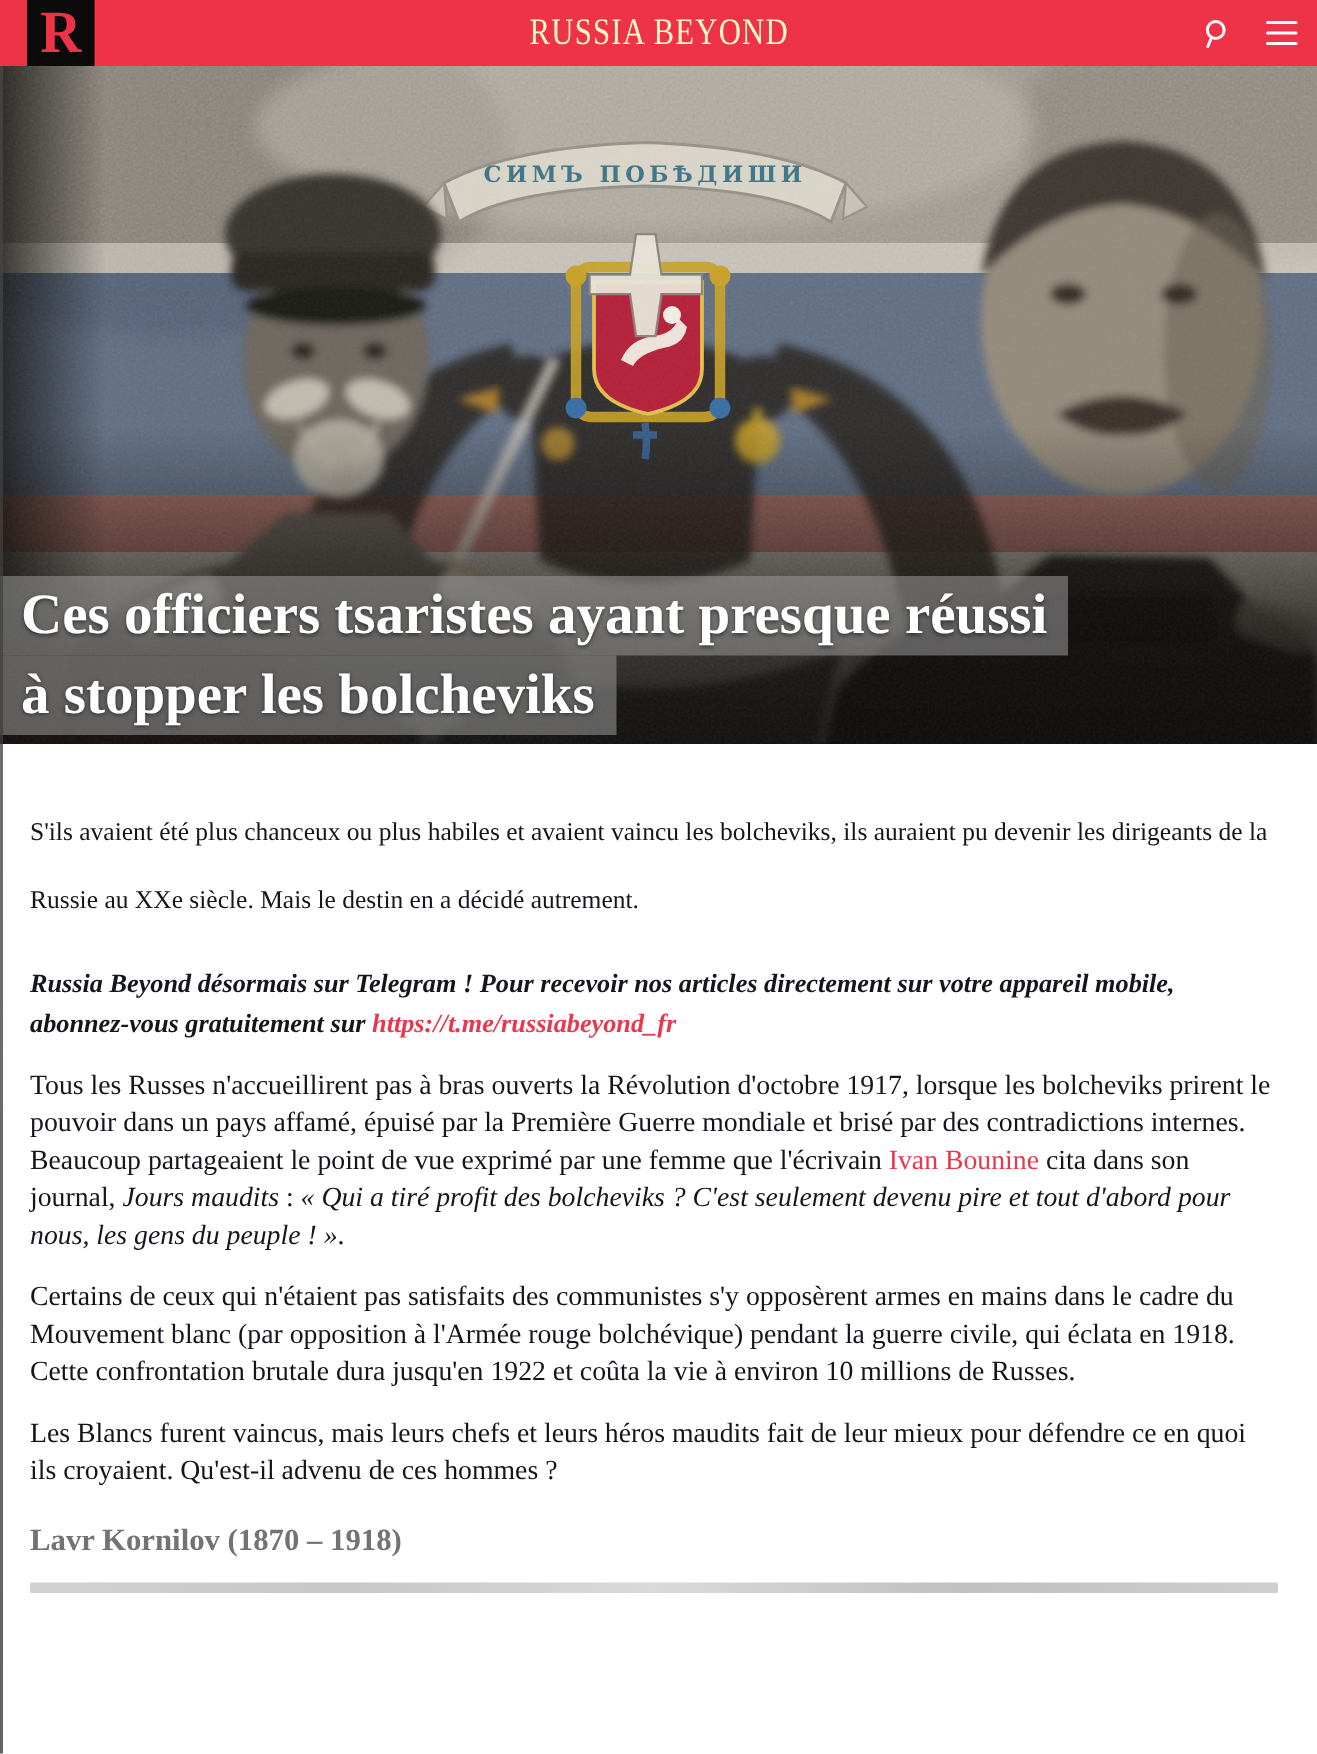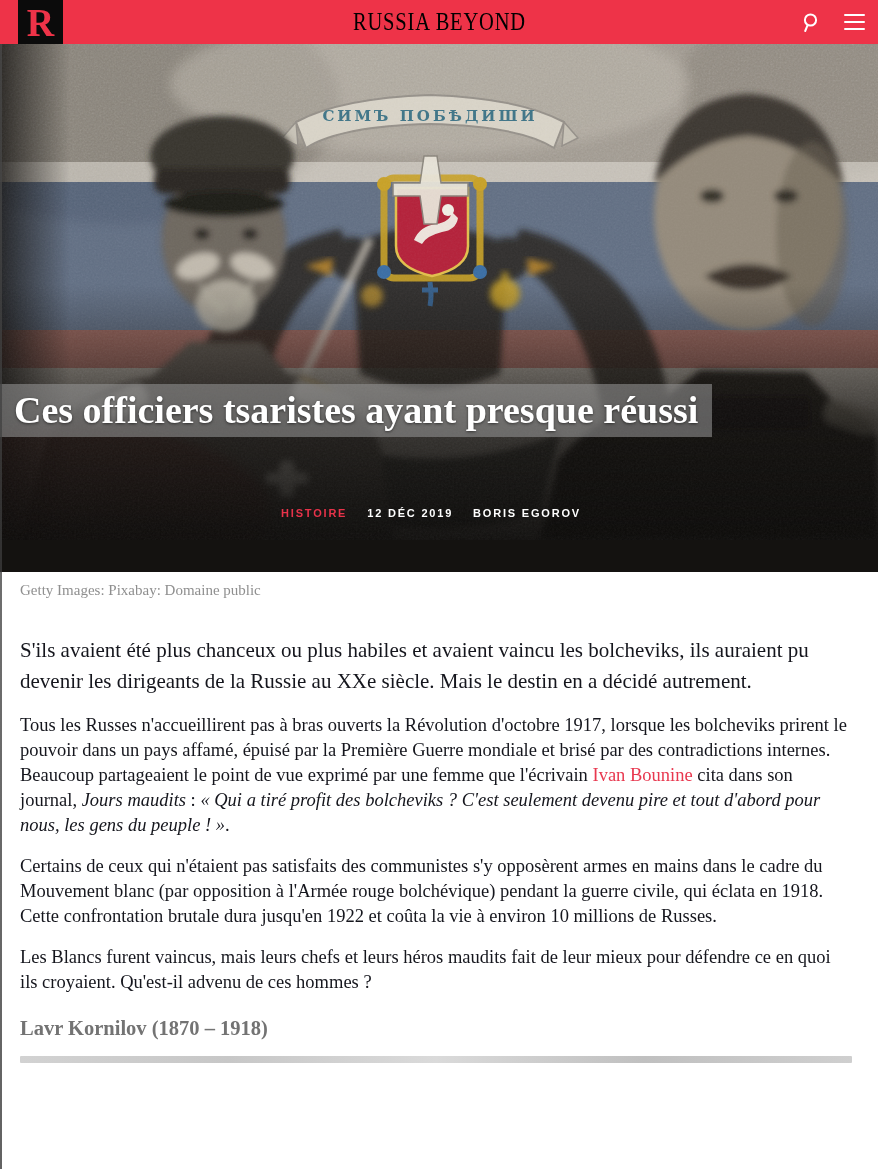--- a/index.html
+++ b/index.html
@@ -10,48 +10,48 @@
   .edge-line { position:absolute; left:0; top:44px; bottom:0; width:2px;
     background:linear-gradient(#4a4a4a,#2e2e2e); opacity:.75; z-index:50; }
 
   
   .topbar { position:relative; height:44px; background:#ee3348; z-index:40; }
   .logo-box { position:absolute; left:18px; top:0; width:45px; height:44px;
     background:#0b0b0b; display:flex; align-items:center; justify-content:center; }
   .logo-r { color:#ee3348; font-family:"Liberation Serif",serif; font-weight:bold;
     font-size:38px; line-height:1; transform:scaleY(1.05); }
   .brand { position:absolute; left:0; right:0; top:0; height:44px; display:flex;
-    align-items:center; justify-content:center; color:#000000;
+    align-items:center; justify-content:center; color:#fef9c3;
     font-family:"Liberation Serif",serif; font-weight:500; font-size:25px;
     letter-spacing:1px; }
   .brand-inner { display:inline-block; transform:scaleX(.82); white-space:nowrap; }
   .topbar-icons { position:absolute; right:12px; top:0; height:44px; display:flex;
     align-items:center; gap:20px; }
   .icon-btn { width:24px; height:24px; display:flex; align-items:center;
     justify-content:center; cursor:pointer; }
   .burger { display:flex; flex-direction:column; gap:4.5px; }
   .burger span { display:block; width:21px; height:2.6px; background:#fff; border-radius:2px; }
 
   
-  .hero { position:relative; height:528px; background:#141210; overflow:hidden; }
+  .hero { position:relative; height:452px; background:#141210; overflow:hidden; }
   .hero svg.scene { position:absolute; inset:0; }
   .hero-title { position:absolute; left:0; right:0; top:340px; text-align:left;
     z-index:5; font-weight:bold; color:#fff; font-size:38px; line-height:53px; }
   .hero-title .hl { display:inline-block; background:rgba(148,148,148,.58);
     padding:0 14px; text-shadow:0 1px 3px rgba(0,0,0,.55); }
   .hero-meta { position:absolute; left:0; right:16px; top:463px; z-index:5;
     display:flex; justify-content:center; gap:20px;
     font-family:"Liberation Sans",sans-serif; font-size:11px; font-weight:bold;
     letter-spacing:1.8px; color:#fff; }
   .hero-meta .cat { color:#e8334a; }
 
   
   main { padding:0 26px 0 20px; }
   .credit { margin-top:10px; font-size:15px; color:#8f8f8f; }
-  .lead { margin-top:36px; font-size:21px; line-height:31px; color:#15161d; }
+  .lead { margin-top:36px; font-size:17px; line-height:45px; color:#15161d; }
   .tele { margin-top:20px; font-size:17.5px; line-height:27px; font-weight:bold;
     font-style:italic; color:#15161d; }
   a.redlink { color:#e8384f; text-decoration:none; cursor:pointer; }
   .para { margin-top:16px; font-size:18.5px; line-height:25px; color:#15161d; }
   .ital { font-style:italic; }
   .lire { margin-top:20px; font-size:18px; line-height:24px; font-weight:bold; color:#15161d; }
   .lire a { font-weight:bold; }
   h2.sub { margin-top:22px; font-size:20.5px; color:#737373; }
   .next-img-strip { margin:16px 0 0 0; height:7px; border-radius:1px;
     background:linear-gradient(90deg,#d2d2d2,#c7c7c7 25%,#dadada 50%,#c0c0c0 75%,#cfcfcf); }
@@ -192,34 +192,35 @@
     </g>
 
     <rect x="0" y="0" width="70" height="496" fill="url(#fadeLeft)"></rect>
     <ellipse cx="70" cy="470" rx="200" ry="90" fill="#5a201c" opacity=".45" filter="url(#soft6)"></ellipse>
     <rect x="0" y="240" width="878" height="256" fill="url(#fadeDark)"></rect>
     <rect width="878" height="496" filter="url(#noise)" opacity=".07"></rect>
   </svg>
 
   <div class="hero-title">
     <span class="hl">Ces officiers tsaristes ayant presque réussi</span><br>
+    <span class="hl">à stopper les bolcheviks</span>
   </div>
 
   <div class="hero-meta">
     <span class="cat">HISTOIRE</span>
     <span>12 DÉC 2019</span>
     <span>BORIS EGOROV</span>
   </div>
 </section>
 
 <main>
-  <div class="credit">Getty Images: Pixabay: Domaine public</div>
 
   <p class="lead">S'ils avaient été plus chanceux ou plus habiles et avaient vaincu les bolcheviks, ils auraient pu devenir les dirigeants de la Russie au XXe siècle. Mais le destin en a décidé autrement.</p>
 
+  <p class="tele"><span>Russia Beyond désormais sur Telegram ! Pour recevoir nos articles directement sur votre appareil mobile, abonnez-vous gratuitement sur </span><a class="redlink">https://t.me/russiabeyond_fr</a></p>
 
   <p class="para"><span>Tous les Russes n'accueillirent pas à bras ouverts la Révolution d'octobre 1917, lorsque les bolcheviks prirent le pouvoir dans un pays affamé, épuisé par la Première Guerre mondiale et brisé par des contradictions internes. Beaucoup partageaient le point de vue exprimé par une femme que l'écrivain </span><a class="redlink">Ivan Bounine</a><span> cita dans son journal, </span><span class="ital">Jours maudits</span><span> : </span><span class="ital">« Qui a tiré profit des bolcheviks ? C'est seulement devenu pire et tout d'abord pour nous, les gens du peuple ! »</span><span>.</span></p>
 
   <p class="para">Certains de ceux qui n'étaient pas satisfaits des communistes s'y opposèrent armes en mains dans le cadre du Mouvement blanc (par opposition à l'Armée rouge bolchévique) pendant la guerre civile, qui éclata en 1918. Cette confrontation brutale dura jusqu'en 1922 et coûta la vie à environ 10 millions de Russes.</p>
 
   <p class="para">Les Blancs furent vaincus, mais leurs chefs et leurs héros maudits fait de leur mieux pour défendre ce en quoi ils croyaient. Qu'est-il advenu de ces hommes ?</p>
 
 
   <h2 class="sub">Lavr Kornilov (1870 – 1918)</h2>
 

